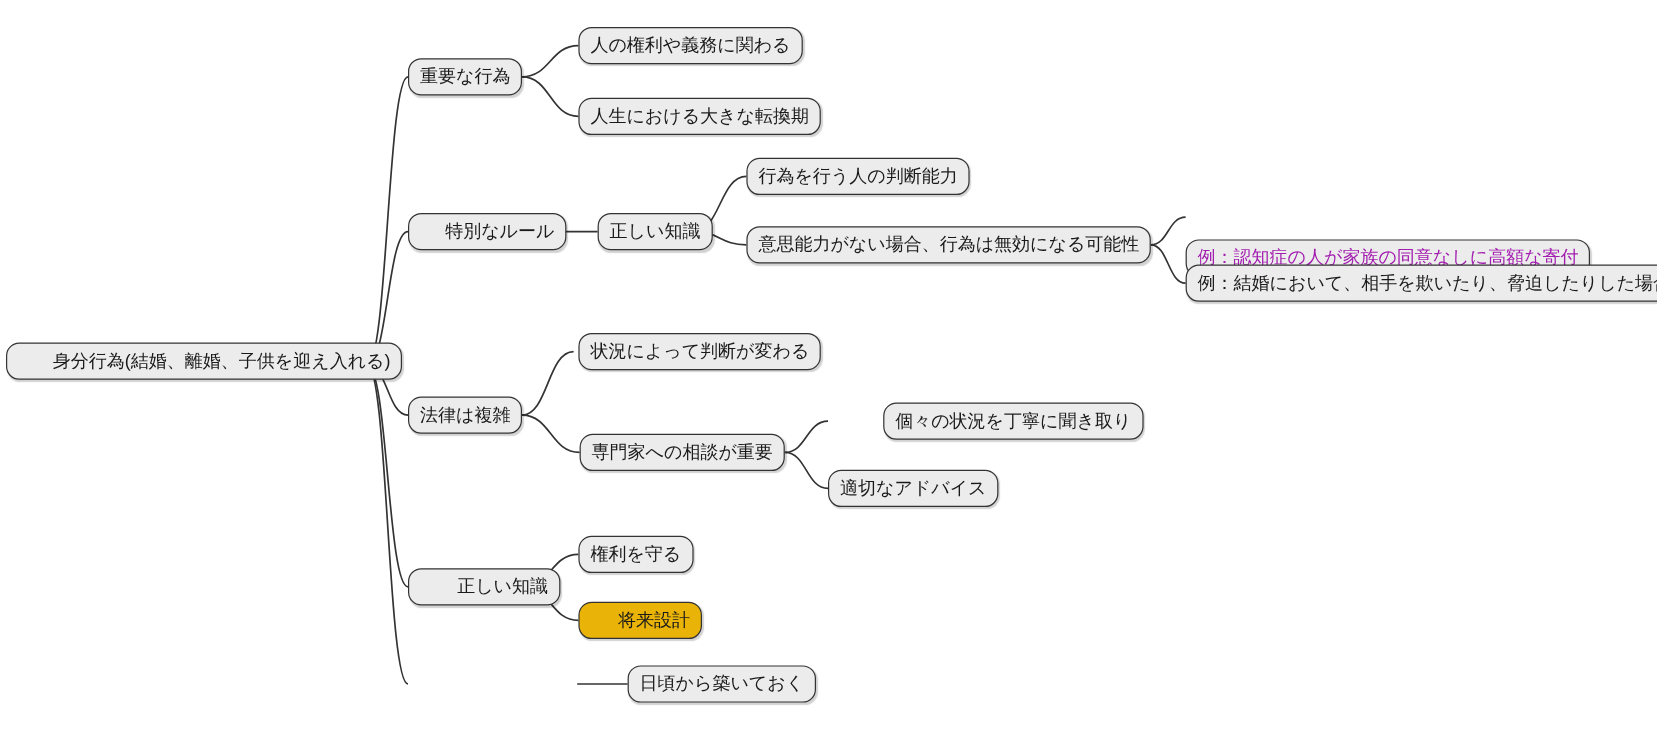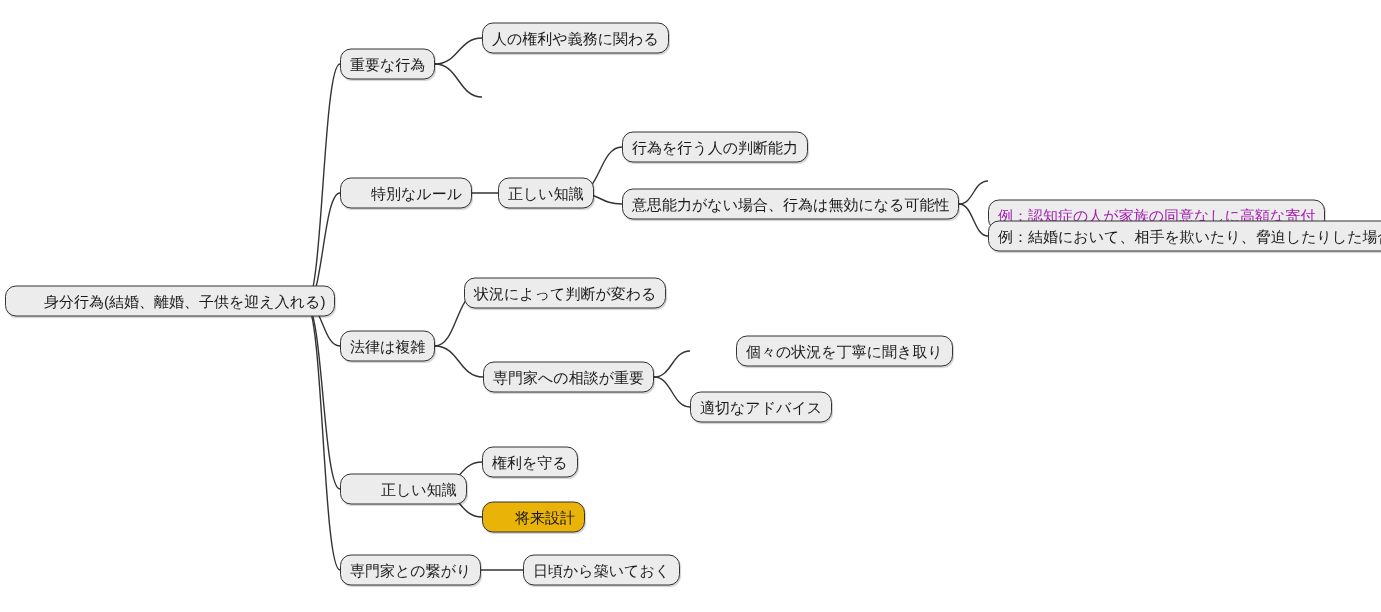--- a/index.html
+++ b/index.html
@@ -58,29 +58,29 @@
       <path d="M 654 377 C 672 377, 672 407, 690 407" fill="none" stroke="#333333" stroke-width="1.4"></path>
       <path d="M 306 304 C 323 304, 323 489, 340 489" fill="none" stroke="#333333" stroke-width="1.4"></path>
       <path d="M 436 489 C 459 489, 459 462, 482 462" fill="none" stroke="#333333" stroke-width="1.4"></path>
       <path d="M 436 489 C 459 489, 459 517, 482 517" fill="none" stroke="#333333" stroke-width="1.4"></path>
       <path d="M 306 304 C 323 304, 323 570, 340 570" fill="none" stroke="#333333" stroke-width="1.4"></path>
       <path d="M 481 570 C 502 570, 502 570, 523 570" fill="none" stroke="#333333" stroke-width="1.4"></path>
     </svg>
 <div class="node" style="left: 5px; top: 301px; background: rgb(236, 236, 236); border-color: rgb(51, 51, 51); color: rgb(26, 26, 26); padding-left: 38px;">身分行為(結婚、離婚、子供を迎え入れる)</div>
     <div class="node" style="left: 340px; top: 64px; background: rgb(236, 236, 236); border-color: rgb(51, 51, 51); color: rgb(26, 26, 26);">重要な行為</div>
     <div class="node" style="left: 482px; top: 38px; background: rgb(236, 236, 236); border-color: rgb(51, 51, 51); color: rgb(26, 26, 26);">人の権利や義務に関わる</div>
+    <div class="node" style="left: 482px; top: 97px; background: rgb(236, 236, 236); border-color: rgb(51, 51, 51); color: rgb(26, 26, 26);">人生における大きな転換期</div>
     <div class="node" style="left: 340px; top: 193px; background: rgb(236, 236, 236); border-color: rgb(51, 51, 51); color: rgb(26, 26, 26); padding-left: 30px;">特別なルール</div>
     <div class="node" style="left: 498px; top: 193px; background: rgb(236, 236, 236); border-color: rgb(51, 51, 51); color: rgb(26, 26, 26);">正しい知識</div>
     <div class="node" style="left: 622px; top: 147px; background: rgb(236, 236, 236); border-color: rgb(51, 51, 51); color: rgb(26, 26, 26);">行為を行う人の判断能力</div>
     <div class="node" style="left: 622px; top: 204px; background: rgb(236, 236, 236); border-color: rgb(51, 51, 51); color: rgb(26, 26, 26);">意思能力がない場合、行為は無効になる可能性</div>
     <div class="node" style="left: 988px; top: 181px; background: rgb(236, 236, 236); border-color: rgb(51, 51, 51); color: #a21caf; margin-top: 34px;">例：認知症の人が家族の同意なしに高額な寄付</div>
     <div class="node" style="left: 988px; top: 236px; background: rgb(236, 236, 236); border-color: rgb(51, 51, 51); color: rgb(26, 26, 26);">例：結婚において、相手を欺いたり、脅迫したりした場合</div>
     <div class="node" style="left: 340px; top: 346px; background: rgb(236, 236, 236); border-color: rgb(51, 51, 51); color: rgb(26, 26, 26);">法律は複雑</div>
-    <div class="node" style="left: 464px; top: 293px; background: rgb(236, 236, 236); border-color: rgb(51, 51, 51); color: rgb(26, 26, 26);">状況によって判断が変わる</div>
+    <div class="node" style="left: 482px; top: 293px; background: rgb(236, 236, 236); border-color: rgb(51, 51, 51); color: rgb(26, 26, 26);">状況によって判断が変わる</div>
     <div class="node" style="left: 483px; top: 377px; background: rgb(236, 236, 236); border-color: rgb(51, 51, 51); color: rgb(26, 26, 26);">専門家への相談が重要</div>
     <div class="node" style="left: 690px; top: 351px; background: rgb(236, 236, 236); border-color: rgb(51, 51, 51); color: rgb(26, 26, 26); margin-left: 46px;">個々の状況を丁寧に聞き取り</div>
     <div class="node" style="left: 690px; top: 407px; background: rgb(236, 236, 236); border-color: rgb(51, 51, 51); color: rgb(26, 26, 26);">適切なアドバイス</div>
     <div class="node" style="left: 340px; top: 489px; background: rgb(236, 236, 236); border-color: rgb(51, 51, 51); color: rgb(26, 26, 26); padding-left: 40px;">正しい知識</div>
     <div class="node" style="left: 482px; top: 462px; background: rgb(236, 236, 236); border-color: rgb(51, 51, 51); color: rgb(26, 26, 26);">権利を守る</div>
     <div class="node" style="left: 482px; top: 517px; background: #eab308; border-color: rgb(51, 51, 51); color: rgb(26, 26, 26); padding-left: 32px;">将来設計</div>
-    <div class="node" style="left: 340px; top: 570px; background: rgb(236, 236, 236); border-color: rgb(51, 51, 51); color: rgb(26, 26, 26);">専門家との繋がり</div>
     <div class="node" style="left: 523px; top: 570px; background: rgb(236, 236, 236); border-color: rgb(51, 51, 51); color: rgb(26, 26, 26);">日頃から築いておく</div>
   </div>
 
 </body></html>

